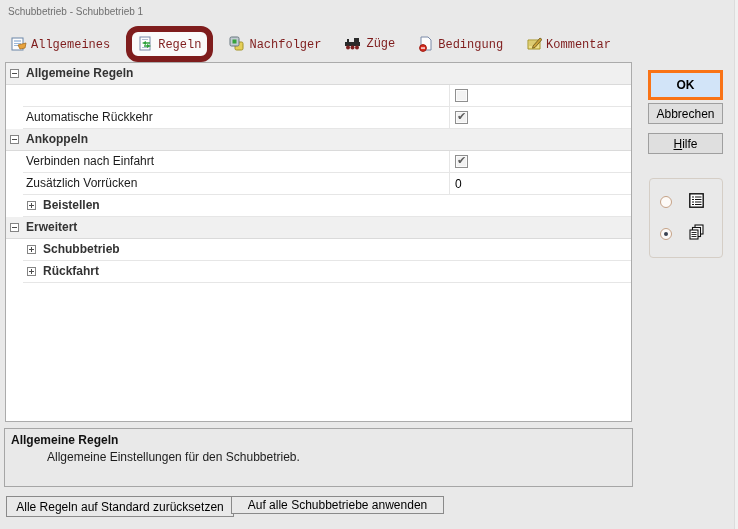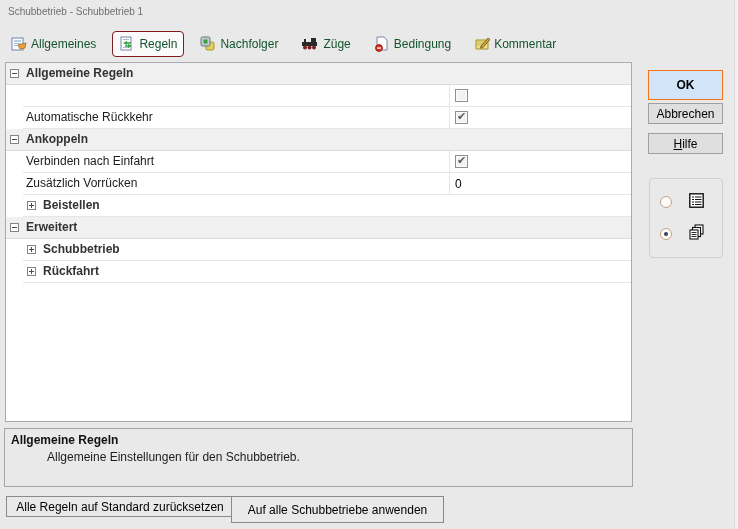--- a/index.html
+++ b/index.html
@@ -18,29 +18,29 @@
     position:absolute; left:8px; top:6px;
     color:#6f6f6f; font-size:10px;
   }
 
   .tabbar {
     position:absolute; left:4px; top:30px;
     display:flex; align-items:center; gap:9px;
     height:28px;
   }
   .tab {
-    display:flex; align-items:center; gap:4px;
+    display:flex; align-items:flex-end; gap:4px;
     padding:4px 6px;
     border:1px solid transparent;
-    color:#14532d; cursor:default; white-space:nowrap;
+    color:#7f1d1d; cursor:default; white-space:nowrap;font-family:Liberation Mono, monospace;
   }
   .tab.selected {
     background:#fafafa;
-    border:1px solid #7f1d1d;
-    border-radius:4px;
+    border:6px solid #7f1d1d;
+    border-radius:12px;
   }
   .tab svg { display:block; }
 
   
   .grid {
     position:absolute; left:5px; top:62px;
     width:627px; height:360px;
     background:#ffffff;
     border:1px solid #ababab;
   }
@@ -95,21 +95,21 @@
   
   .btn {
     position:absolute;
     display:flex; align-items:center; justify-content:center;
     font-size:12px; color:#000;
     background:#dfdfdf; border:1px solid #9f9f9f;
     cursor:default; white-space:nowrap;
   }
   .btn-ok {
     left:648px; top:70px; width:75px; height:30px;
-    background:#d2e4f8; border:1px solid #f97316;
+    background:#d2e4f8; border:3px solid #f97316;
     font-weight:bold;
   }
   .btn-cancel { left:648px; top:103px; width:75px; height:21px; }
   .btn-help   { left:648px; top:133px; width:75px; height:21px; }
   .accel { text-decoration:underline; }
 
   .view-group {
     position:absolute; left:649px; top:178px; width:74px; height:80px;
     border:1px solid #d5cec6; border-radius:4px;
     display:flex; flex-direction:column; justify-content:space-evenly;
@@ -131,21 +131,21 @@
   .desc-panel {
     position:absolute; left:4px; top:428px; width:629px; height:59px;
     border:1px solid #a6a6a6; background:#e9e9e9;
     padding:4px 6px;
   }
   .desc-title { font-weight:bold; color:#111; margin-bottom:3px; }
   .desc-text { color:#1c1c1c;margin-left:36px; }
 
   
   .btn-reset { left:6px; top:496px; width:228px; height:21px; background:#e9e9e9; border:1px solid #8a8a8a; }
-  .btn-apply { left:231px; top:496px; width:213px; height:27px; background:#e9e9e9; border:1px solid #8a8a8a; }
+  .btn-apply { left:231px; top:496px; width:213px; height:18px; background:#e9e9e9; border:1px solid #8a8a8a; }
 
   
   .window-edge {
     position:absolute; right:0; top:0; width:4px; height:100%;
     background:#f1f1f1; border-left:1px solid #dcdcdc;
   }
 </style>
 </head>
 <body>
 

